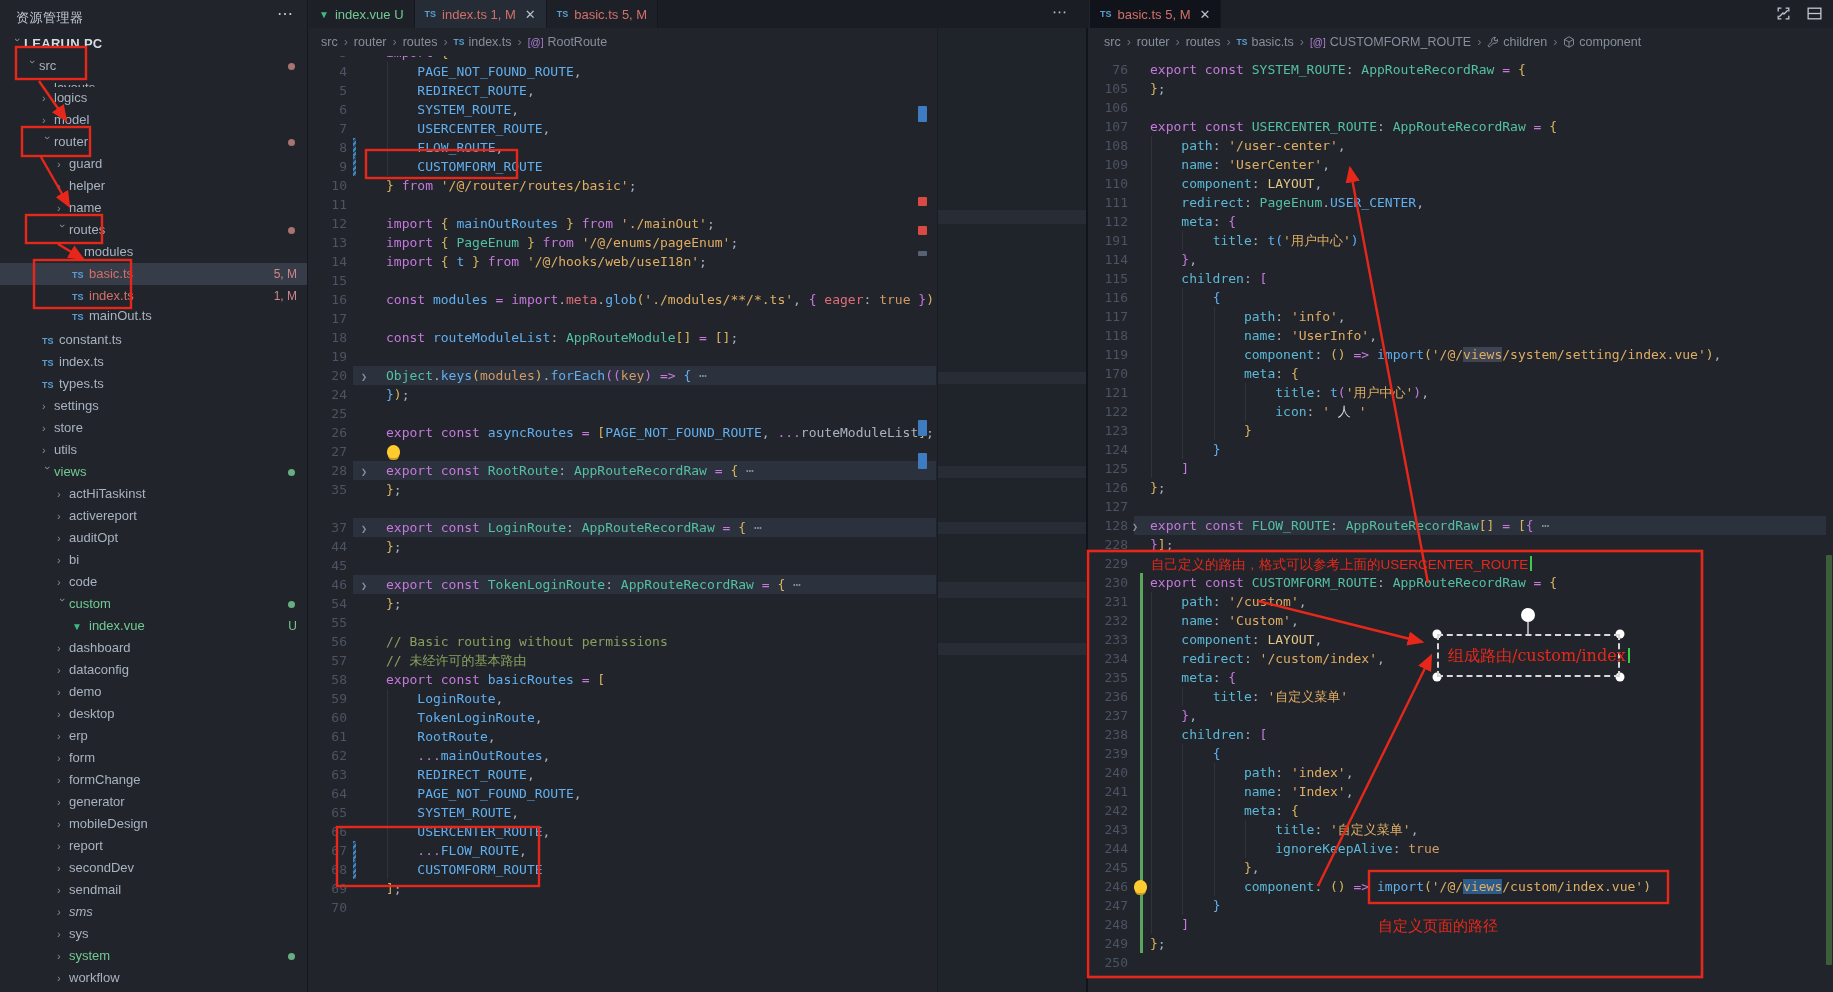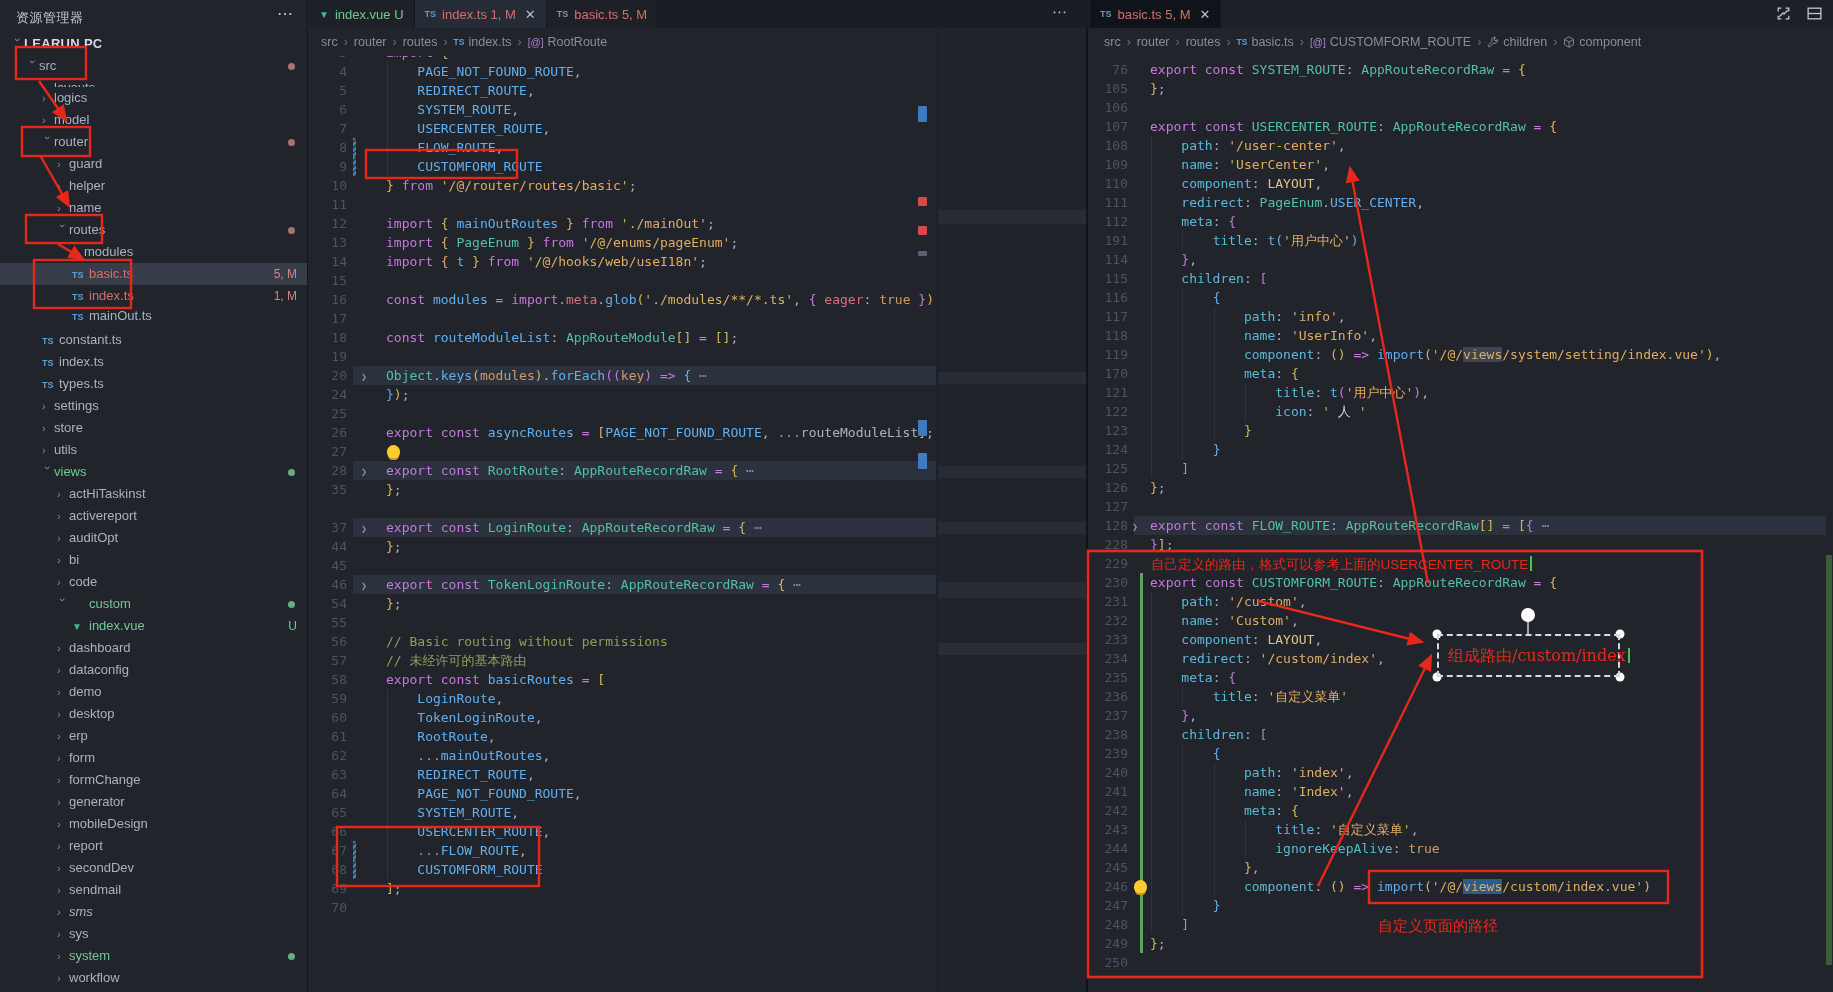--- a/index.html
+++ b/index.html
@@ -119,21 +119,21 @@
         <div class="sb-row" style="top: 373px; height: 22px;"><span style="display:inline-block;width:42px"></span><span class="sb-ico-ts">TS</span><span style="">types.ts</span></div>
         <div class="sb-row" style="top: 395px; height: 22px;"><span style="display:inline-block;width:42px"></span><span class="twist">›</span><span style="">settings</span></div>
         <div class="sb-row" style="top: 417px; height: 22px;"><span style="display:inline-block;width:42px"></span><span class="twist">›</span><span style="">store</span></div>
         <div class="sb-row" style="top: 439px; height: 22px;"><span style="display:inline-block;width:42px"></span><span class="twist">›</span><span style="">utils</span></div>
         <div class="sb-row" style="top: 461px; height: 22px;"><span style="display:inline-block;width:42px"></span><span class="twist open">›</span><span style="color:#73c991;">views</span><span class="sb-dot green"></span></div>
         <div class="sb-row" style="top: 483px; height: 22px;"><span style="display:inline-block;width:57px"></span><span class="twist">›</span><span style="">actHiTaskinst</span></div>
         <div class="sb-row" style="top: 505px; height: 22px;"><span style="display:inline-block;width:57px"></span><span class="twist">›</span><span style="">activereport</span></div>
         <div class="sb-row" style="top: 527px; height: 22px;"><span style="display:inline-block;width:57px"></span><span class="twist">›</span><span style="">auditOpt</span></div>
         <div class="sb-row" style="top: 549px; height: 22px;"><span style="display:inline-block;width:57px"></span><span class="twist">›</span><span style="">bi</span></div>
         <div class="sb-row" style="top: 571px; height: 22px;"><span style="display:inline-block;width:57px"></span><span class="twist">›</span><span style="">code</span></div>
-        <div class="sb-row" style="top: 593px; height: 22px;"><span style="display:inline-block;width:57px"></span><span class="twist open">›</span><span style="color:#73c991;margin-left:20px;">custom</span><span class="sb-dot green"></span></div>
+        <div class="sb-row" style="top: 593px; height: 22px;"><span style="display:inline-block;width:57px"></span><span class="twist open">›</span><span style="color:#73c991;">custom</span><span class="sb-dot green"></span></div>
         <div class="sb-row" style="top: 615px; height: 22px;"><span style="display:inline-block;width:72px"></span><span class="sb-ico-vue">▼</span><span style="color:#73c991;">index.vue</span><span class="sb-badge green">U</span></div>
         <div class="sb-row" style="top: 637px; height: 22px;"><span style="display:inline-block;width:57px"></span><span class="twist">›</span><span style="">dashboard</span></div>
         <div class="sb-row" style="top: 659px; height: 22px;"><span style="display:inline-block;width:57px"></span><span class="twist">›</span><span style="">dataconfig</span></div>
         <div class="sb-row" style="top: 681px; height: 22px;"><span style="display:inline-block;width:57px"></span><span class="twist">›</span><span style="">demo</span></div>
         <div class="sb-row" style="top: 703px; height: 22px;"><span style="display:inline-block;width:57px"></span><span class="twist">›</span><span style="">desktop</span></div>
         <div class="sb-row" style="top: 725px; height: 22px;"><span style="display:inline-block;width:57px"></span><span class="twist">›</span><span style="">erp</span></div>
         <div class="sb-row" style="top: 747px; height: 22px;"><span style="display:inline-block;width:57px"></span><span class="twist">›</span><span style="">form</span></div>
         <div class="sb-row" style="top: 769px; height: 22px;"><span style="display:inline-block;width:57px"></span><span class="twist">›</span><span style="">formChange</span></div>
         <div class="sb-row" style="top: 791px; height: 22px;"><span style="display:inline-block;width:57px"></span><span class="twist">›</span><span style="">generator</span></div>
         <div class="sb-row" style="top: 813px; height: 22px;"><span style="display:inline-block;width:57px"></span><span class="twist">›</span><span style="">mobileDesign</span></div>

